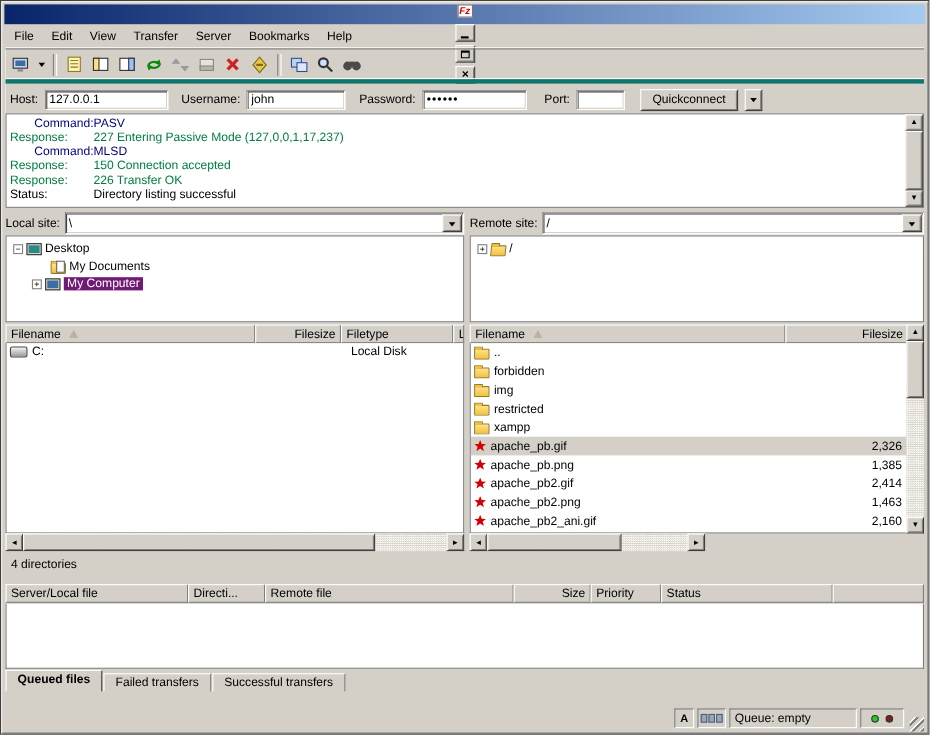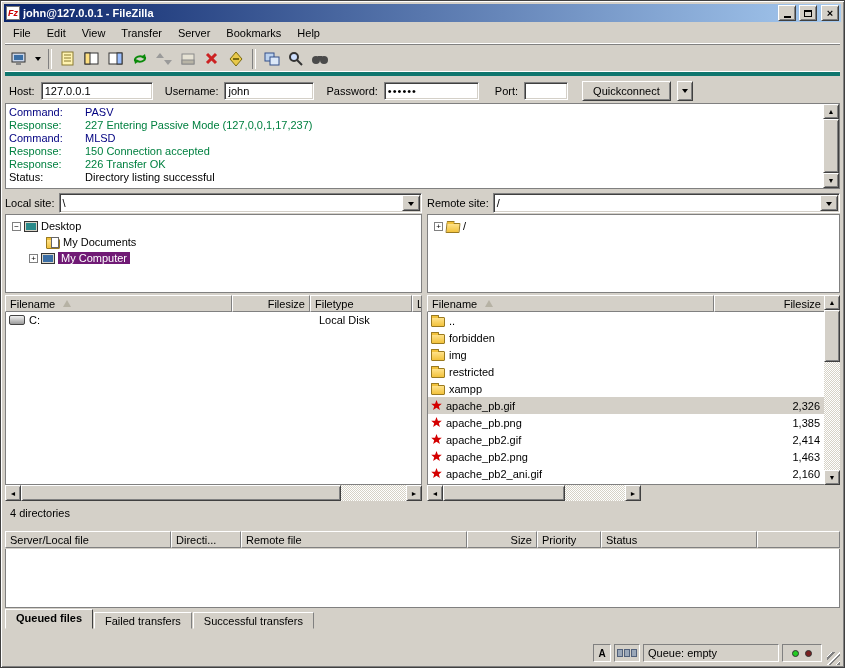--- a/index.html
+++ b/index.html
@@ -10,21 +10,21 @@
   .abs{position:absolute;}
 
   
   .raised{border:1px solid;border-color:#ffffff #404040 #404040 #ffffff;
     box-shadow:inset 1px 1px 0 #d4d0c8, inset -1px -1px 0 #808080;background:#d4d0c8;}
   .field{border:1px solid;border-color:#808080 #ffffff #ffffff #808080;
     box-shadow:inset 1px 1px 0 #404040, inset -1px -1px 0 #d4d0c8;background:#fff;}
 
   
   .titlebar{top:3px;left:3px;right:3px;height:18px;display:flex;align-items:center;gap:3px;
-    background:linear-gradient(90deg,#0a246a,#a6caf0);padding:0 2px;}
+    background:linear-gradient(90deg,#0a246a,#a6caf0);padding:0 2px;flex-direction:column;}
   .fz-logo{width:14px;height:14px;background:#fff;border:1px solid #777;display:flex;align-items:center;justify-content:center;
     color:#c00;font-weight:bold;font-size:9px;font-style:italic;box-sizing:border-box;}
   .title-text{color:#fff;font-weight:bold;flex:1;white-space:nowrap;overflow:hidden;}
   .tb-btn{width:16px;height:14px;display:flex;align-items:center;justify-content:center;flex:none;}
   .min-glyph{width:7px;height:2px;background:#000;margin-top:7px;}
   .max-glyph{width:8px;height:7px;border:1px solid #000;border-top-width:2px;box-sizing:border-box;}
   .x-glyph{font-size:11px;font-weight:bold;line-height:10px;}
 
   
   .menubar{top:22px;left:4px;right:4px;height:20px;display:flex;align-items:center;text-align:center;}
@@ -43,21 +43,21 @@
   .qc-input{height:18px;font-size:11px;padding:1px 3px;box-sizing:border-box;font-family:"Liberation Sans",sans-serif;outline:none;}
   .qc-host{width:112px;}.qc-user{width:90px;}.qc-pass{width:95px;letter-spacing:1px;}.qc-port{width:44px;}
   .qc-btn{height:20px;padding:0 10px;font-size:11px;font-family:"Liberation Sans",sans-serif;cursor:default;}
   .qc-dd{width:16px;height:20px;display:flex;align-items:center;justify-content:center;padding:0;}
 
   
   .logpane{top:102px;left:4px;right:4px;height:86px;background:#fff;
     border:1px solid #808080;box-sizing:border-box;padding:2px 20px 2px 3px;overflow:hidden;}
   .log-row{display:flex;line-height:13px;white-space:nowrap;}
   .log-prefix{width:76px;flex:none;}
-  .t-command{color:#000080;}
+  .t-command{color:#000080;text-align:right;}
   .t-response{color:#008040;}
   .t-status{color:#000000;}
 
   
   .vscroll{position:absolute;width:16px;display:flex;flex-direction:column;
     background:repeating-conic-gradient(#ffffff 0% 25%, #d6d2c6 25% 50%) 0 0 / 2px 2px;background-color:#e8e5dc;}
   .hscroll{position:absolute;height:16px;display:flex;
     background:repeating-conic-gradient(#ffffff 0% 25%, #d6d2c6 25% 50%) 0 0 / 2px 2px;background-color:#e8e5dc;}
   .sb-btn{width:16px;height:16px;display:flex;align-items:center;justify-content:center;
     font-size:7px;line-height:7px;flex:none;box-sizing:border-box;}
@@ -511,21 +511,21 @@
     <span class="sb-panel" style="margin-left:auto;width:18px;justify-content:center;font-weight:bold;font-size:10px;">
         <span>A</span>
       </span>
     <span class="sb-panel" style="width:26px;justify-content:center;">
         <span class="kbd-ico">
           <i></i>
           <i></i>
           <i></i>
         </span>
       </span>
-    <span class="sb-panel" style="width:136px;">
+    <span class="sb-panel" style="width:116px;">
         <span>Queue: empty</span>
       </span>
     <span class="sb-panel" style="width:40px;justify-content:center;gap:6px;">
       <span class="led led-g"></span>
       <span class="led led-r"></span>
     </span>
     <span class="grip"></span>
   </div>
 
 </div>

